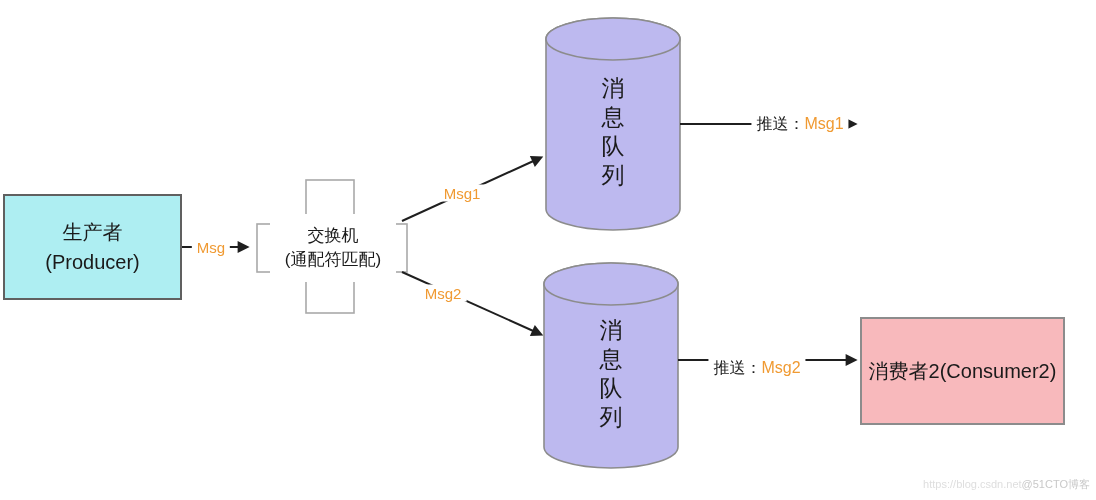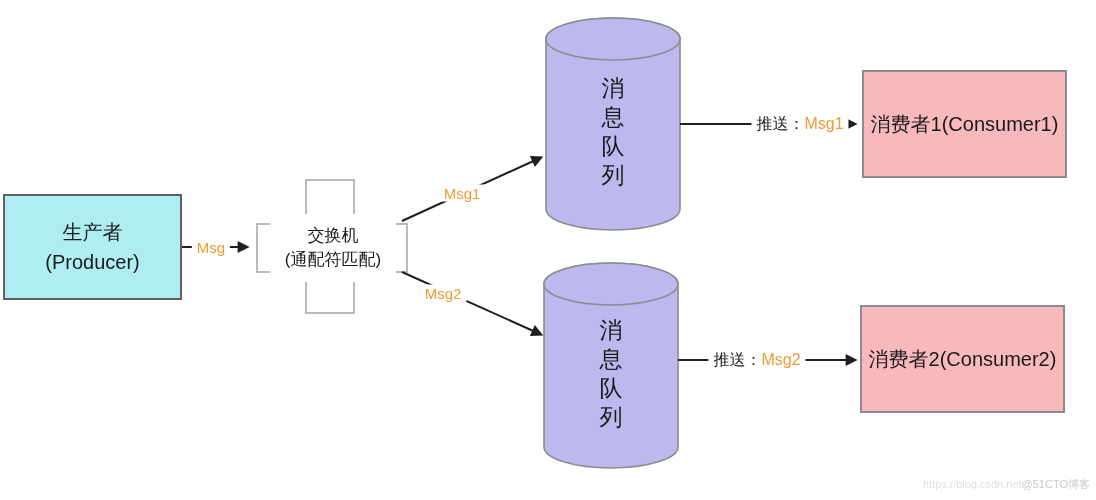--- a/index.html
+++ b/index.html
@@ -19,21 +19,21 @@
   .producer{
     left:3px;top:194px;width:179px;height:106px;
     background:var(--producer-fill);border:2px solid var(--producer-border);
     font-size:20px;line-height:30px;
   }
   .consumer{
     width:205px;height:108px;background:var(--consumer-fill);
     border:2px solid var(--shape-border);font-size:20px;
   }
   .consumer1{left:862px;top:70px;}
-  .consumer2{left:860px;top:305px;}
+  .consumer2{left:860px;top:317px;}
   .exchange-label{
     left:270px;top:214px;width:126px;height:68px;background:#fff;
     font-size:17px;line-height:24px;
   }
   .queue-label{
     position:absolute;width:134px;text-align:center;
     font-size:23px;line-height:29px;
   }
   .queue-label span{display:block;}
   .queue1-label{left:546px;top:74px;}
@@ -102,35 +102,32 @@
     <span>队</span>
     <span>列</span>
   </div>
   <div class="queue-label queue2-label">
     <span>消</span>
     <span>息</span>
     <span>队</span>
     <span>列</span>
   </div>
 
-  <div class="node consumer consumer1">
-    <div>消费者1(Consumer1)</div>
-  </div>
   <div class="node consumer consumer2">
     <div>消费者2(Consumer2)</div>
   </div>
 
   <div class="edge-label msg-tag" style="left:211px;top:247px;">Msg</div>
   <div class="edge-label msg-tag" style="left:462px;top:193px;">Msg1</div>
   <div class="edge-label msg-tag" style="left:443px;top:293px;">Msg2</div>
 
   <div class="edge-label push-label" style="left:757px;top:124px;margin-left:43px;">
     <span class="prefix">推送：</span><span class="msg-tag">Msg1</span>
   </div>
-  <div class="edge-label push-label" style="left:757px;top:360px;text-align:center;">
+  <div class="edge-label push-label" style="left:757px;top:368px;text-align:center;">
     <span class="prefix">推送：</span><span class="msg-tag">Msg2</span>
   </div>
 
   <div class="watermark">
     <span class="wm-url">https://blog.csdn.net</span><span class="wm-badge">@51CTO博客</span>
   </div>
 
 </div>
 
 </body></html>

